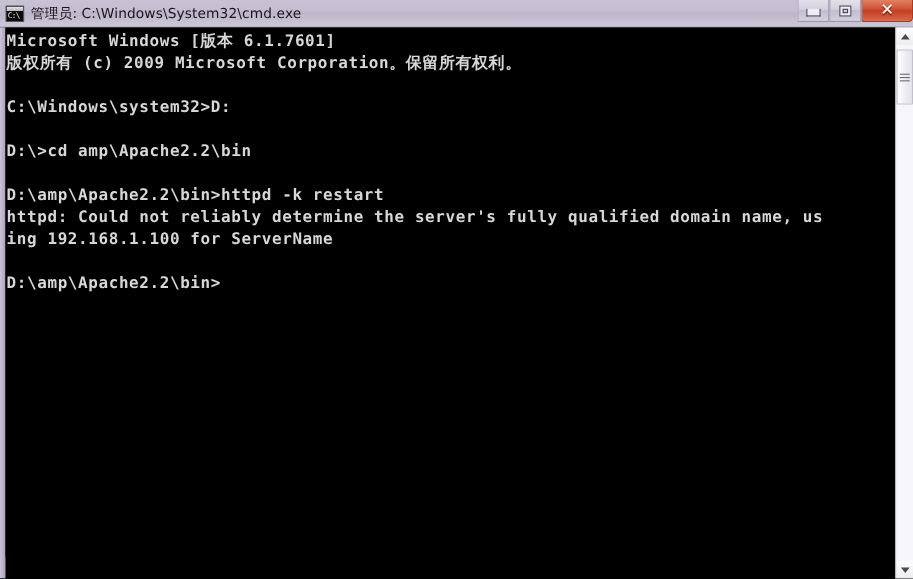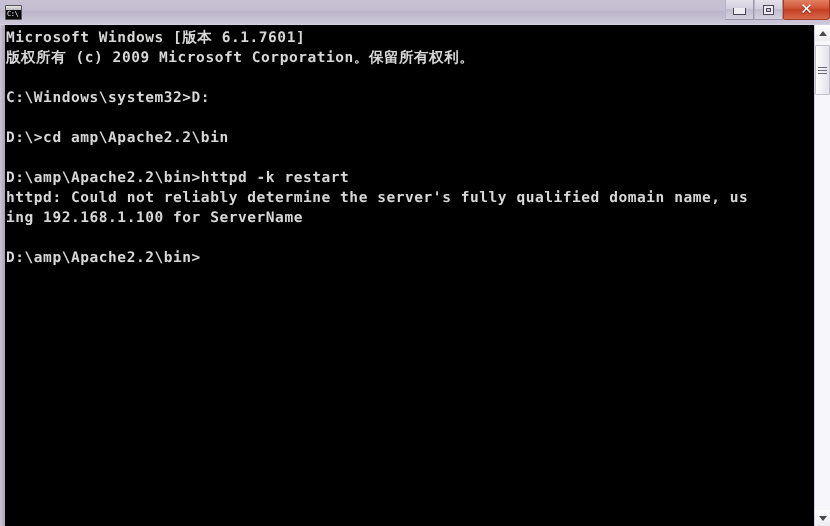--- a/index.html
+++ b/index.html
@@ -289,20 +289,21 @@
 </head>
 <body>
 
 <div id="app">
 
   <div class="titlebar">
     <div class="title-icon">
       <div class="ic-bar"></div>
       <div class="ic-text">C:\</div>
     </div>
+    <div class="title-text">管理员: C:\Windows\System32\cmd.exe</div>
 
     <div class="winbuttons">
       <div class="winbtn minimize">
         <span class="glyph-min"></span>
       </div>
       <div class="winbtn restore">
         <span class="glyph-restore"></span>
       </div>
       <div class="winbtn close">
         <span class="glyph-close">✕</span>

